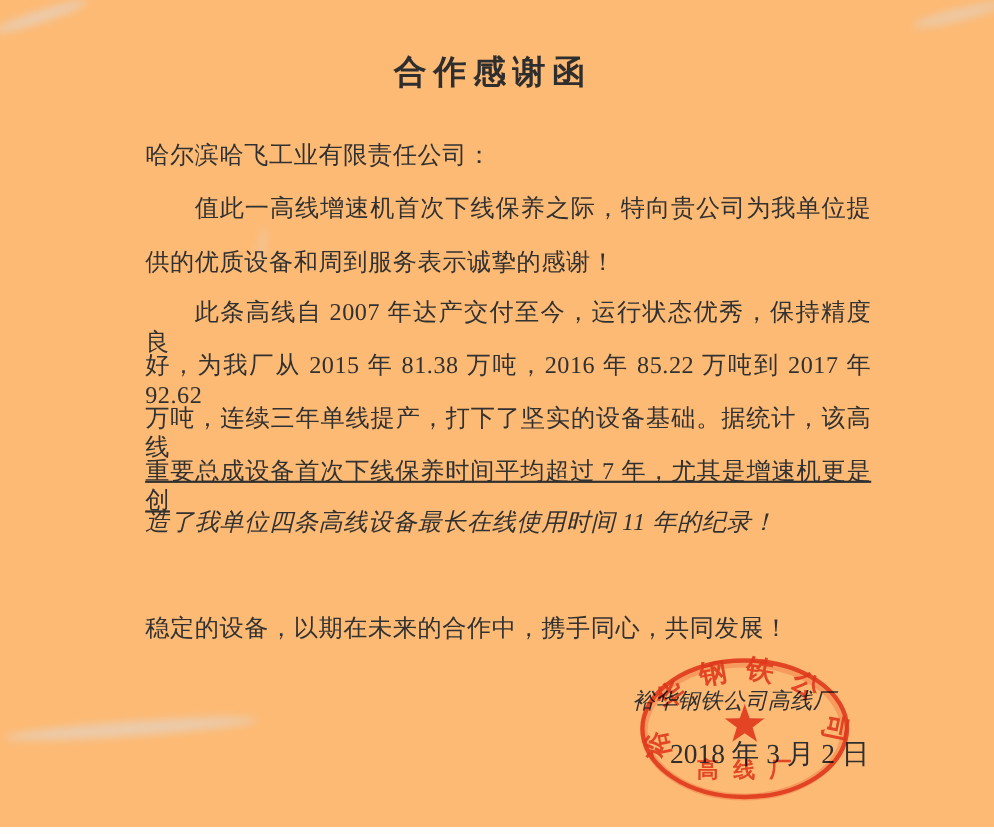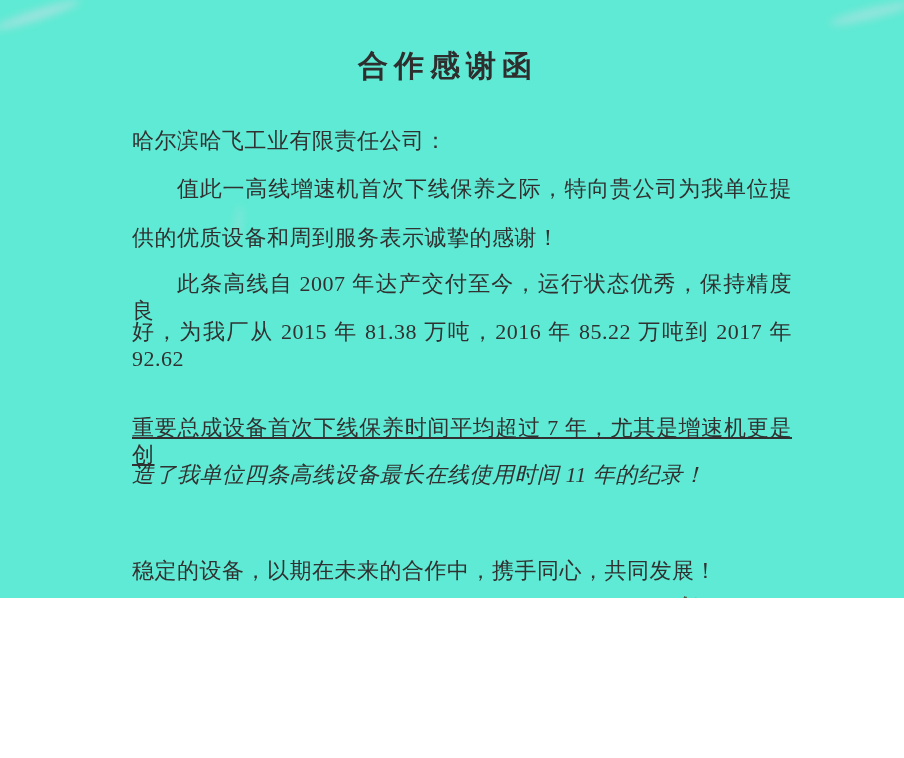--- a/index.html
+++ b/index.html
@@ -3,22 +3,22 @@
 <meta charset="utf-8">
 <style>
   html, body {
     margin: 0;
     padding: 0;
     background: #ffffff;
   }
   #scan {
     position: relative;
     width: 904px;
-    height: 598px;
-    background: #5eead4;
+    height: 752px;
+    background: #fdba74;
     overflow: hidden;
     font-family: "Liberation Serif", "DejaVu Serif", serif;
     color: #303030;
   }
   
   .smudge {
     position: absolute;
     background: #d9dde6;
     filter: blur(4px);
     border-radius: 50%;
@@ -106,20 +106,21 @@
   <div class="smudge s3"></div>
   <div class="smudge s4"></div>
 
   <div class="title">合作感谢函</div>
 
   <div class="line l0">哈尔滨哈飞工业有限责任公司：</div>
   <div class="line l1 indent fill">值此一高线增速机首次下线保养之际，特向贵公司为我单位提</div>
   <div class="line l2">供的优质设备和周到服务表示诚挚的感谢！</div>
   <div class="line l3 indent fill">此条高线自 2007 年达产交付至今，运行状态优秀，保持精度良</div>
   <div class="line l4 fill">好，为我厂从 2015 年 81.38 万吨，2016 年 85.22 万吨到 2017 年 92.62</div>
+  <div class="line l5 fill">万吨，连续三年单线提产，打下了坚实的设备基础。据统计，该高线</div>
   <div class="line l6 fill">重要总成设备首次下线保养时间平均超过 7 年，尤其是增速机更是创</div>
   <div class="line l7">造了我单位四条高线设备最长在线使用时间 11 年的纪录！</div>
   <div class="line l9">稳定的设备，以期在未来的合作中，携手同心，共同发展！</div>
 
   <div class="signature">裕华钢铁公司高线厂</div>
   <div class="sig-date">2018 年 3 月 2 日</div>
 
   <svg class="stamp" viewBox="0 0 194 136" xmlns="http://www.w3.org/2000/svg">
 
     <ellipse cx="96.5" cy="68" rx="91" ry="60.5" fill="none" stroke="#df3f2c" stroke-width="6.5" opacity="0.25"></ellipse>

